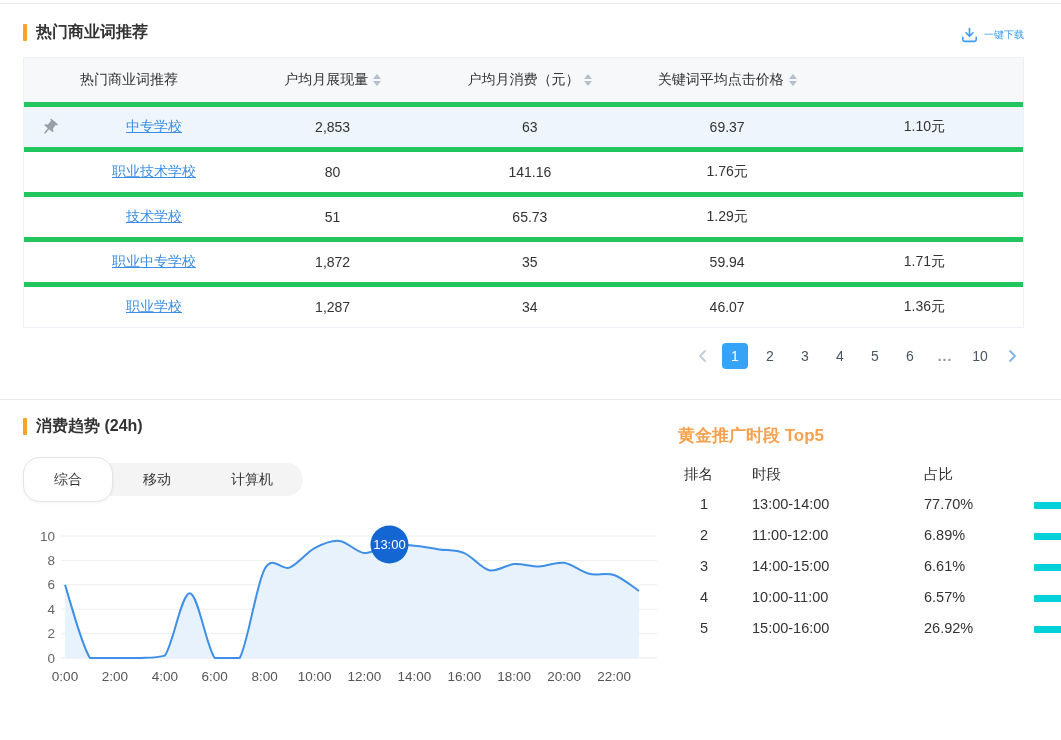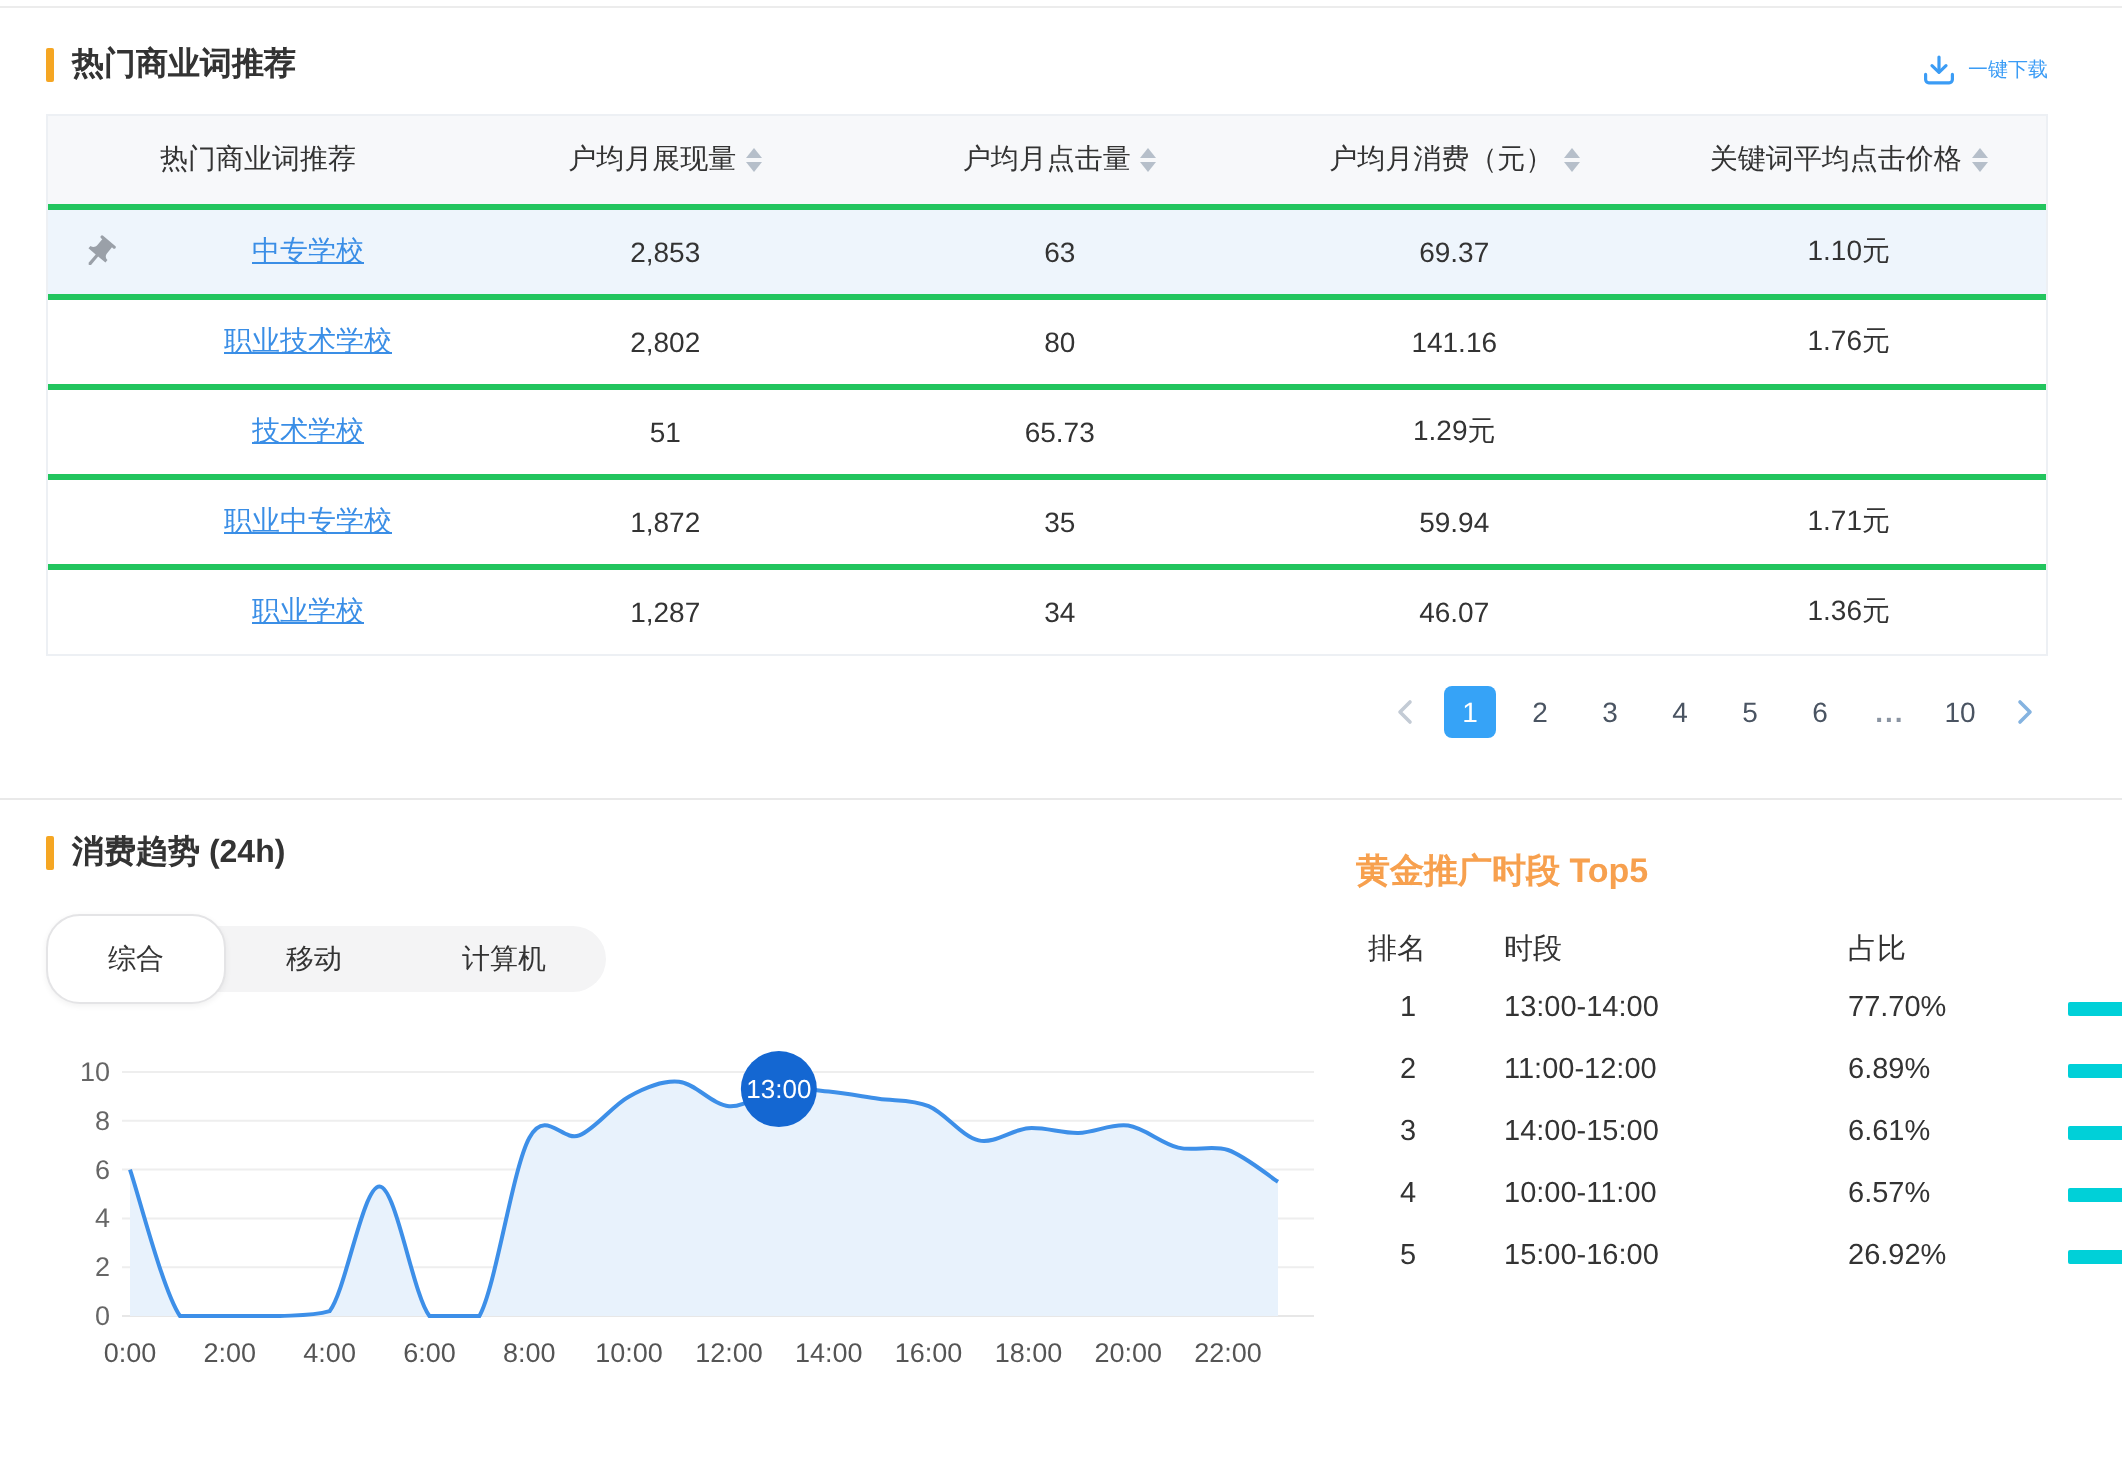--- a/index.html
+++ b/index.html
@@ -13,21 +13,21 @@
   
   .sec1 { padding:18px 37px 0 23px; }
   .sec1-head { display:flex; justify-content:space-between; align-items:flex-end; }
   .download-link { display:flex; align-items:center; gap:6px; color:#3b9cf5; font-size:10px; cursor:pointer; }
   .download-link svg { display:block; }
 
   .hot-table { margin-top:14px; border:1px solid #edf0f4; font-size:14px; }
   .t-row { display:grid; grid-template-columns:50px 160px 1fr 1fr 1fr 1fr; align-items:center; height:45px; }
   .t-head { background:#f7f8fa; height:44px; color:#333; }
   .t-head .cell { display:flex; align-items:center; justify-content:center; gap:5px; }
-  .t-body .t-row { border-top:3px solid #22c55e; }
+  .t-body .t-row { border-top:5px solid #22c55e; }
   .t-row.pinned { background:#eef5fc; }
   .cell { text-align:center; }
   .cell.kw-head { grid-column:1 / 3; }
   .pin-cell { display:flex; justify-content:center; }
   .kw-link { color:#3a8ee6; text-decoration:underline; cursor:pointer; }
   .sort-icon { display:inline-flex; flex-direction:column; line-height:4px; }
   .sort-icon i { border-left:4px solid transparent; border-right:4px solid transparent; display:block; }
   .sort-icon .up { border-bottom:5px solid #b6bfca; margin-bottom:2px; }
   .sort-icon .dn { border-top:5px solid #b6bfca; }
 
@@ -85,27 +85,20 @@
       <div class="t-row t-head">
         <div class="cell kw-head">热门商业词推荐</div>
         <div class="cell">
           <span>户均月展现量</span>
           <span class="sort-icon">
               <i class="up"></i>
               <i class="dn"></i>
             </span>
         </div>
         <div class="cell">
-          <span>户均月点击量</span>
-          <span class="sort-icon">
-              <i class="up"></i>
-              <i class="dn"></i>
-            </span>
-        </div>
-        <div class="cell">
           <span>户均月消费（元）</span>
           <span class="sort-icon">
               <i class="up"></i>
               <i class="dn"></i>
             </span>
         </div>
         <div class="cell">
           <span>关键词平均点击价格</span>
           <span class="sort-icon">
               <i class="up"></i>
@@ -124,21 +117,20 @@
             </div>
             <div class="cell"><span class="kw-link">中专学校</span></div>
             <div class="cell">2,853</div>
             <div class="cell">63</div>
             <div class="cell">69.37</div>
             <div class="cell">1.10元</div>
           </div>
           <div class="t-row">
             <div class="cell pin-cell"></div>
             <div class="cell"><span class="kw-link">职业技术学校</span></div>
-            <div class="cell">2,802</div>
             <div class="cell">80</div>
             <div class="cell">141.16</div>
             <div class="cell">1.76元</div>
           </div>
           <div class="t-row">
             <div class="cell pin-cell"></div>
             <div class="cell"><span class="kw-link">技术学校</span></div>
             <div class="cell">51</div>
             <div class="cell">65.73</div>
             <div class="cell">1.29元</div>

